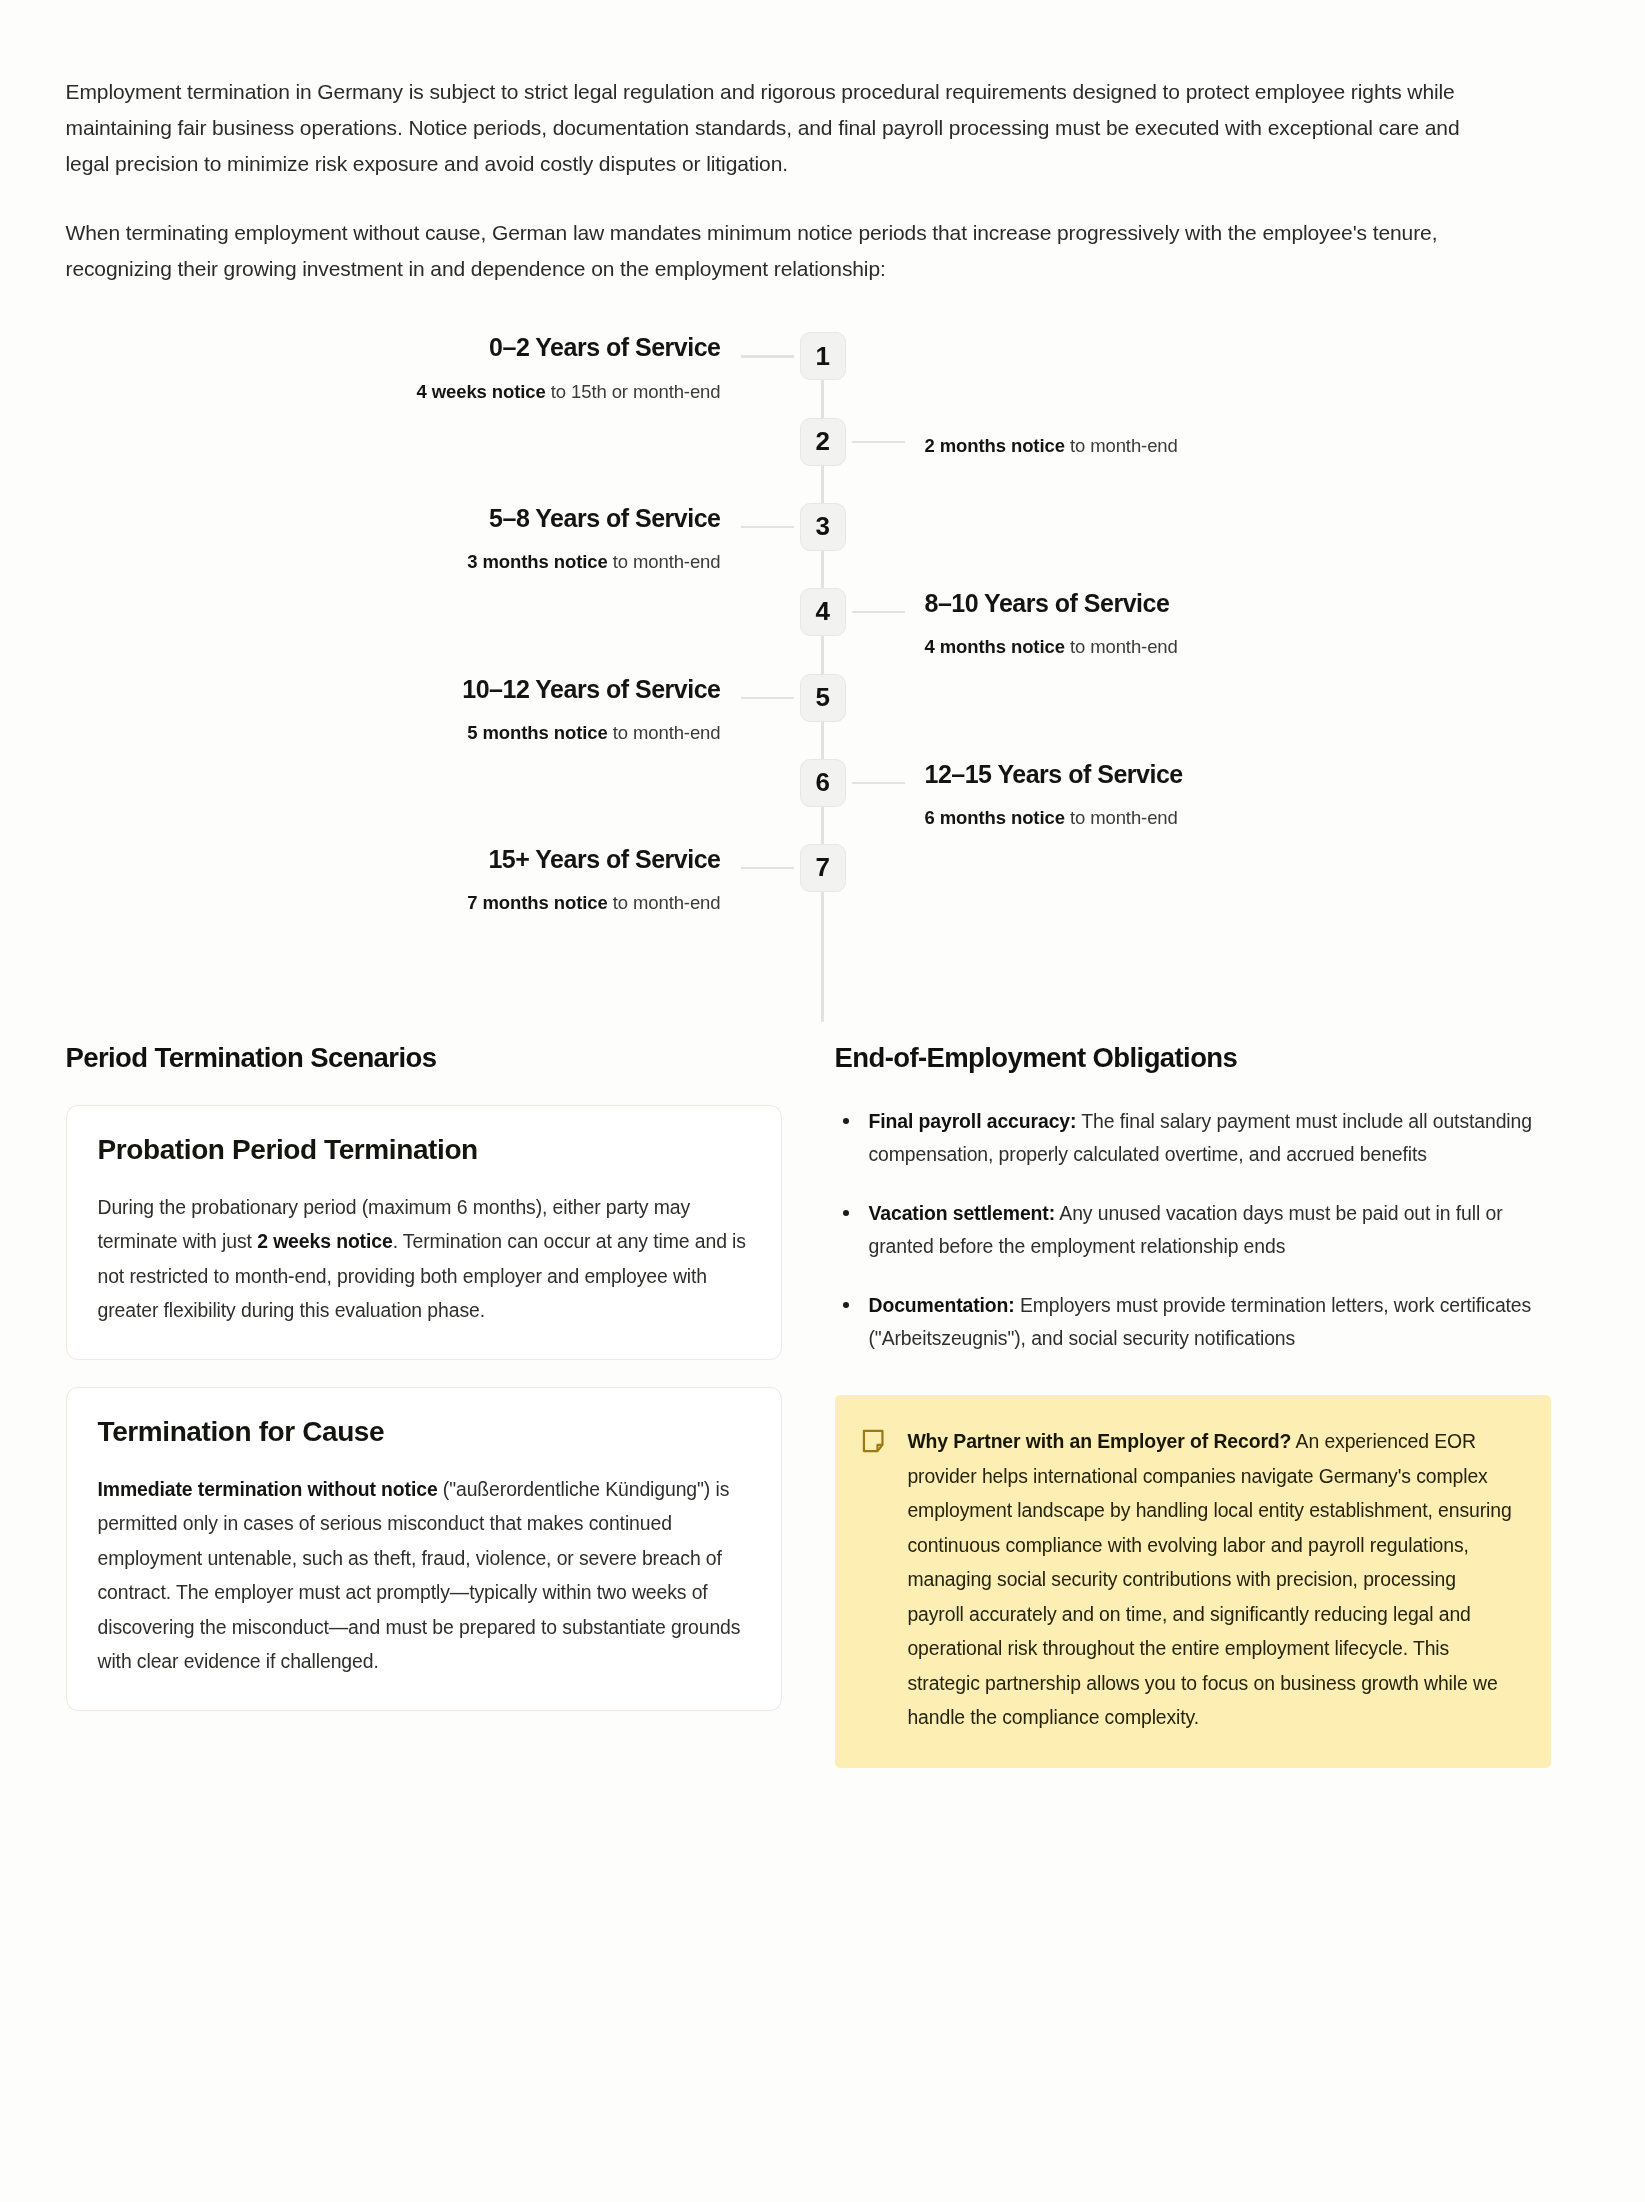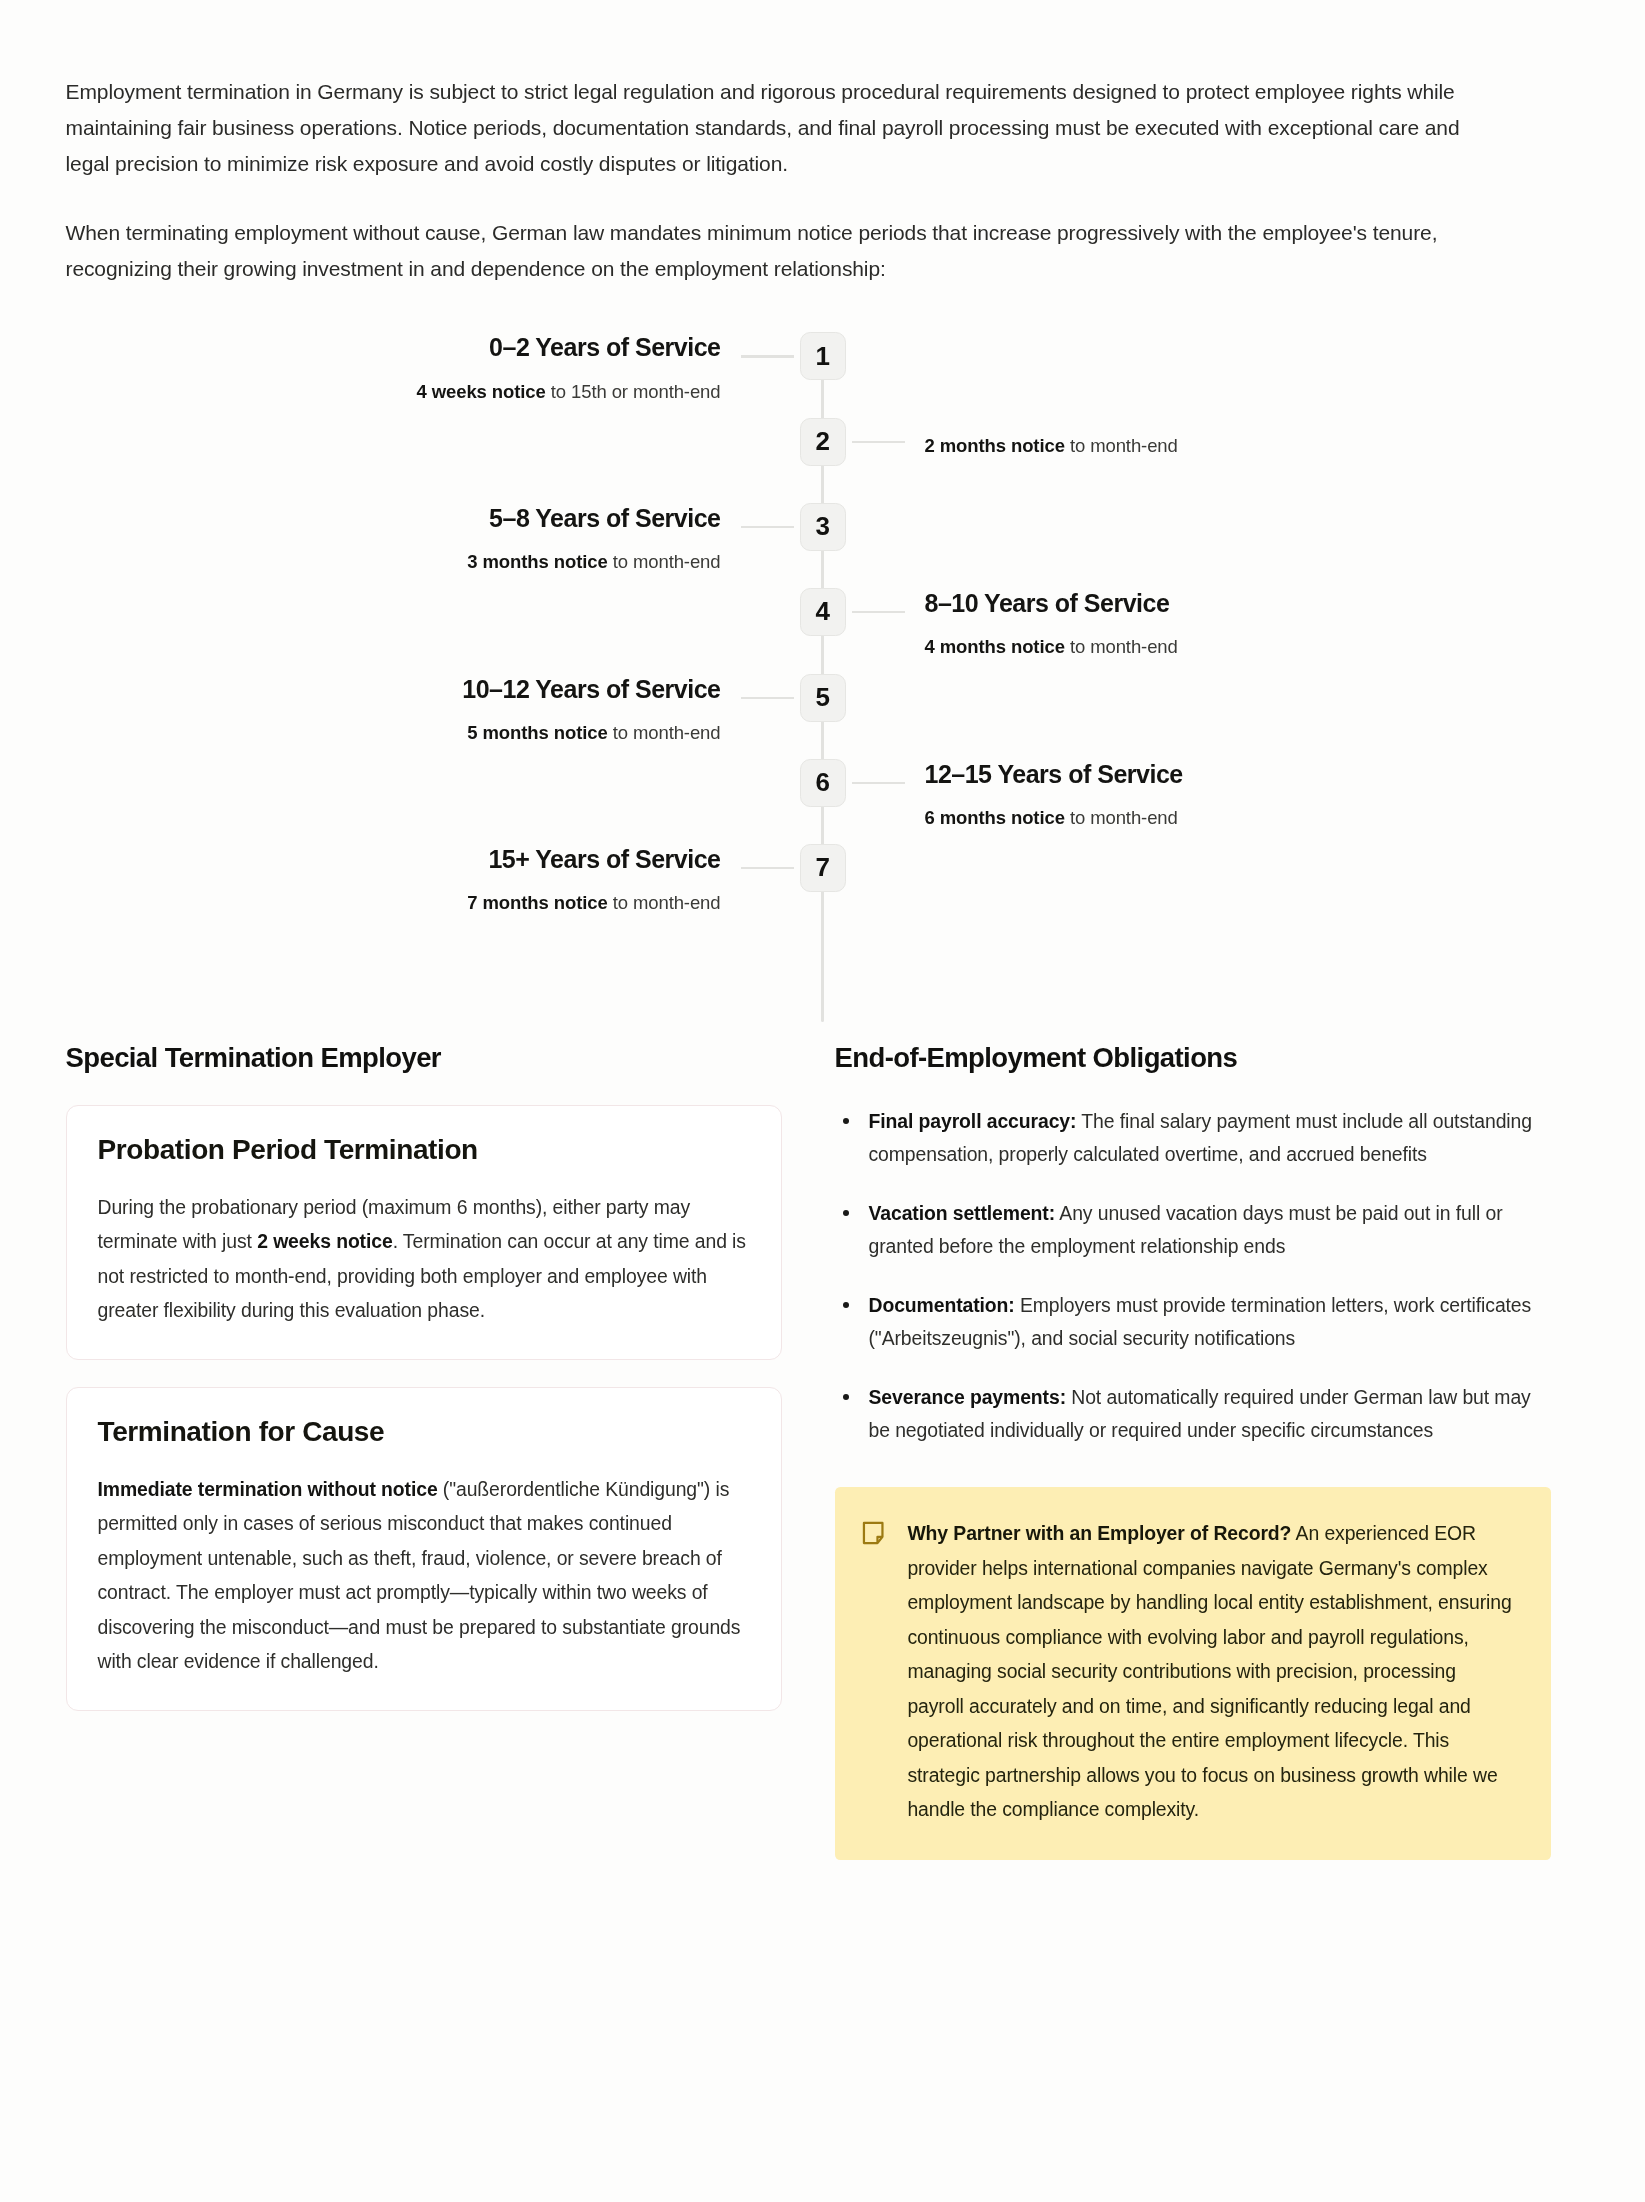--- a/index.html
+++ b/index.html
@@ -287,40 +287,39 @@
           <div class="tl-content left">
             <div class="tl-heading">15+ Years of Service</div>
             <div class="tl-sub"><b>7 months notice</b> to month-end</div>
           </div>
         </div>
       </div>
 
     <div class="columns">
 
       <div class="col">
-        <h2 class="sub-title">Special Termination Employer</h2>
+        <h2 class="sub-title">Period Termination Scenarios</h2>
         <div id="special-cards">
             <div class="card">
               <h3>Probation Period Termination</h3>
               <p>During the probationary period (maximum 6 months), either party may terminate with just <b>2 weeks notice</b>. Termination can occur at any time and is not restricted to month-end, providing both employer and employee with greater flexibility during this evaluation phase.</p>
             </div>
             <div class="card">
               <h3>Termination for Cause</h3>
               <p><b>Immediate termination without notice</b> ("außerordentliche Kündigung") is permitted only in cases of serious misconduct that makes continued employment untenable, such as theft, fraud, violence, or severe breach of contract. The employer must act promptly—typically within two weeks of discovering the misconduct—and must be prepared to substantiate grounds with clear evidence if challenged.</p>
             </div>
           </div>
       </div>
 
       <div class="col">
         <h2 class="sub-title">End-of-Employment Obligations</h2>
         <ul class="obligations" id="obligations-list">
             <li><b>Final payroll accuracy:</b> The final salary payment must include all outstanding compensation, properly calculated overtime, and accrued benefits</li>
             <li><b>Vacation settlement:</b> Any unused vacation days must be paid out in full or granted before the employment relationship ends</li>
             <li><b>Documentation:</b> Employers must provide termination letters, work certificates ("Arbeitszeugnis"), and social security notifications</li>
-            <li><b>Severance payments:</b> Not automatically required under German law but may be negotiated individually or required under specific circumstances</li>
           </ul>
 
         <div class="callout">
           <span class="callout-icon">
             <svg width="22.4" height="24" viewBox="0 0 26 28" aria-hidden="true">
               <path d="M2.2 2.2 H23.8 V18.4 L18.0 25.8 H2.2 Z" fill="none" stroke="#9c7a12" stroke-width="2.6" stroke-linejoin="round"></path>
               <path d="M23.8 18.4 H18.0 V25.8" fill="none" stroke="#9c7a12" stroke-width="2.6" stroke-linejoin="round"></path>
             </svg>
           </span>
           <p>

